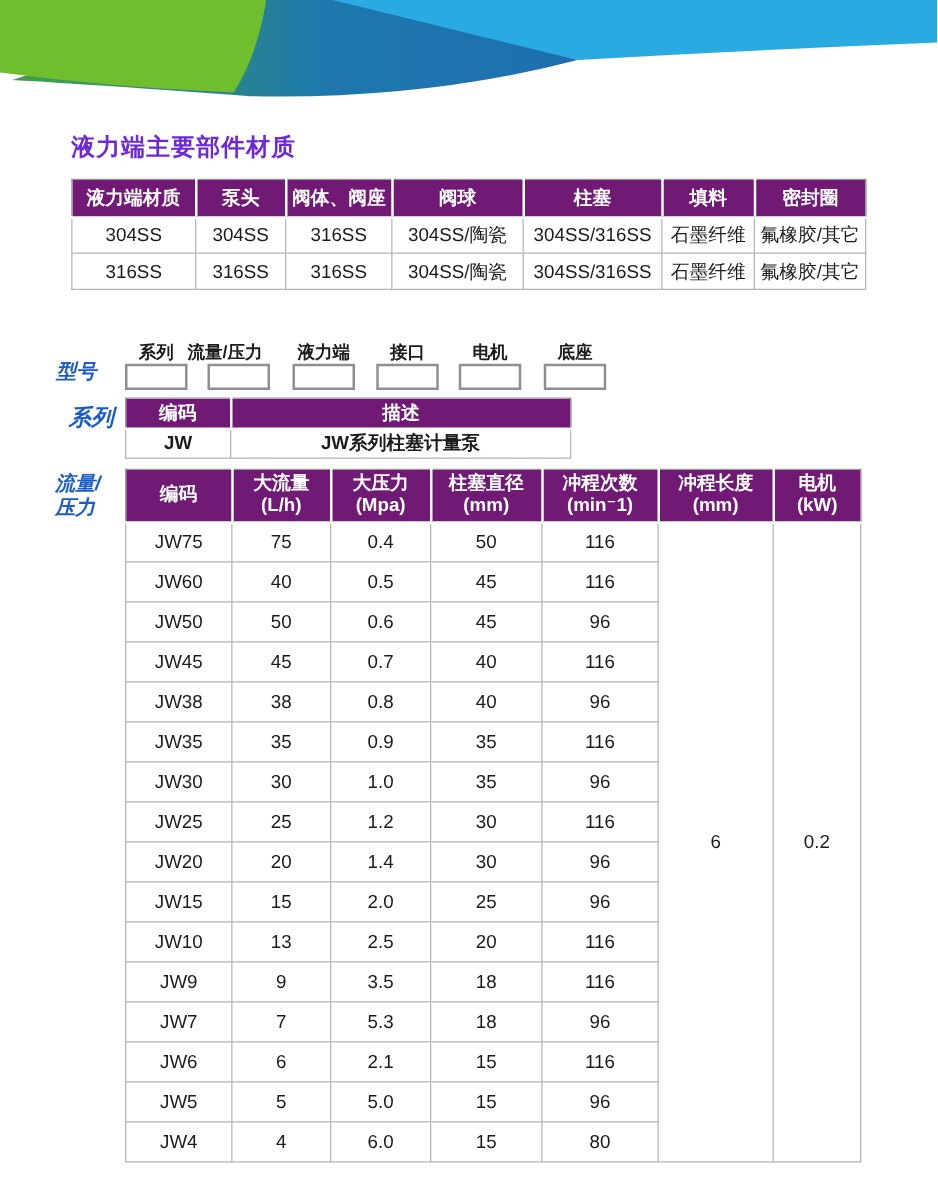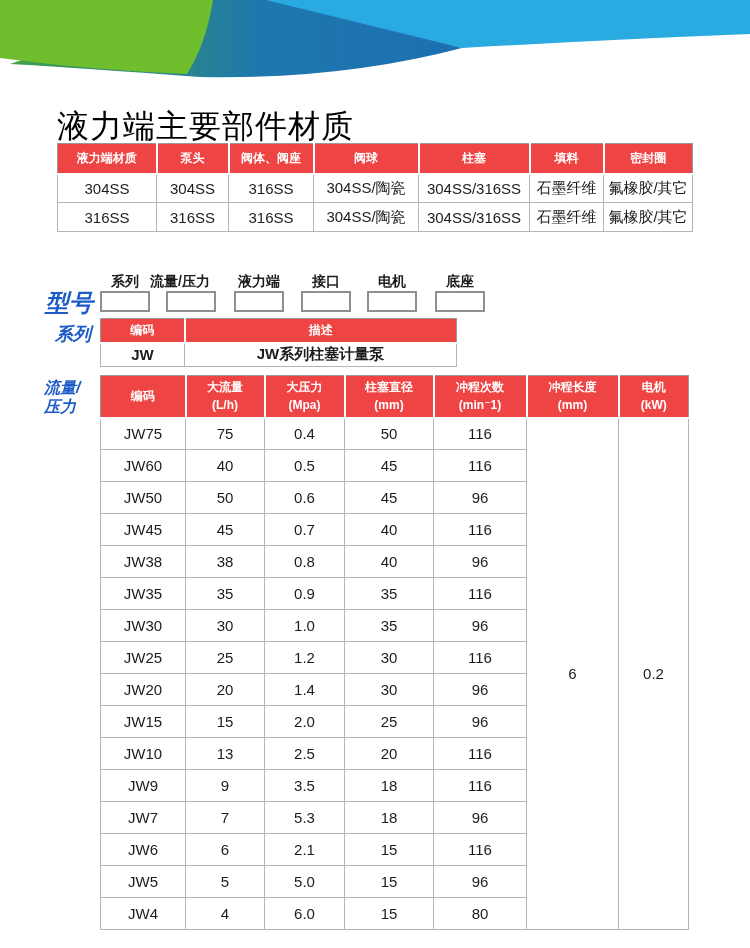--- a/index.html
+++ b/index.html
@@ -4,38 +4,38 @@
 <style>
   * { margin:0; padding:0; box-sizing:border-box; }
   html,body { background:#fff; }
   body { font-family:"Liberation Sans","DejaVu Sans",sans-serif; }
   #page { position:relative; width:750px; height:948px; background:#fff; overflow:hidden; margin:0 auto; }
 
   
   #banner { position:absolute; top:0; left:0; width:750px; height:96px; }
 
   
-  .sec-title { position:absolute; left:57px; font-size:32px; font-weight:normal; color:#000000; letter-spacing:1px; }
+  .sec-title { position:absolute; left:57px; font-size:19px; font-weight:bold; color:#6d28d9; letter-spacing:1px; }
   #title-materials { top:105px; }
   #title-model { top:237px; }
 
   
   table { border-collapse:collapse; table-layout:fixed; background:#fff; }
-  th { background:#ef4444; color:#fff; font-size:12px; font-weight:bold; text-align:center; vertical-align:middle; border-bottom:2px solid #fff; }
+  th { background:#701a75; color:#fff; font-size:15px; font-weight:bold; text-align:center; vertical-align:middle; border-bottom:2px solid #fff; }
   th + th { border-left:2px solid #fff; }
   td { border:1px solid #b5b5b5; font-size:15px; color:#1c1c1c; text-align:center; vertical-align:middle; background:#fff; }
   table { border:1px solid #999; }
 
   
   #materials-table { position:absolute; left:57px; top:143px; width:635px; }
   #materials-table th { height:30px; }
   #materials-table td { height:29px;margin-top:30px; }
 
   
-  .model-label { position:absolute; left:45px; top:287px; font-size:24px; font-weight:bold; font-style:italic; color:#1d5cc8; }
+  .model-label { position:absolute; left:45px; top:287px; font-size:16px; font-weight:bold; font-style:italic; color:#1d5cc8; }
   .field-label { position:absolute; top:273px; font-size:14px; font-weight:bold; color:#1c1c1c; text-align:center; transform:translateX(-50%); white-space:nowrap; }
   .model-box { position:absolute; top:291px; width:50px; height:21px; background:#fff; border:2px solid #8f8f8f; }
 
   
   .series-label { position:absolute; left:55px; top:322px; font-size:18px; font-weight:bold; font-style:italic; color:#1d5cc8; }
   #series-table { position:absolute; left:100px; top:318px; width:356px; }
   #series-table th { height:24px; }
   #series-table td { height:24px; font-weight:bold; }
 
   

